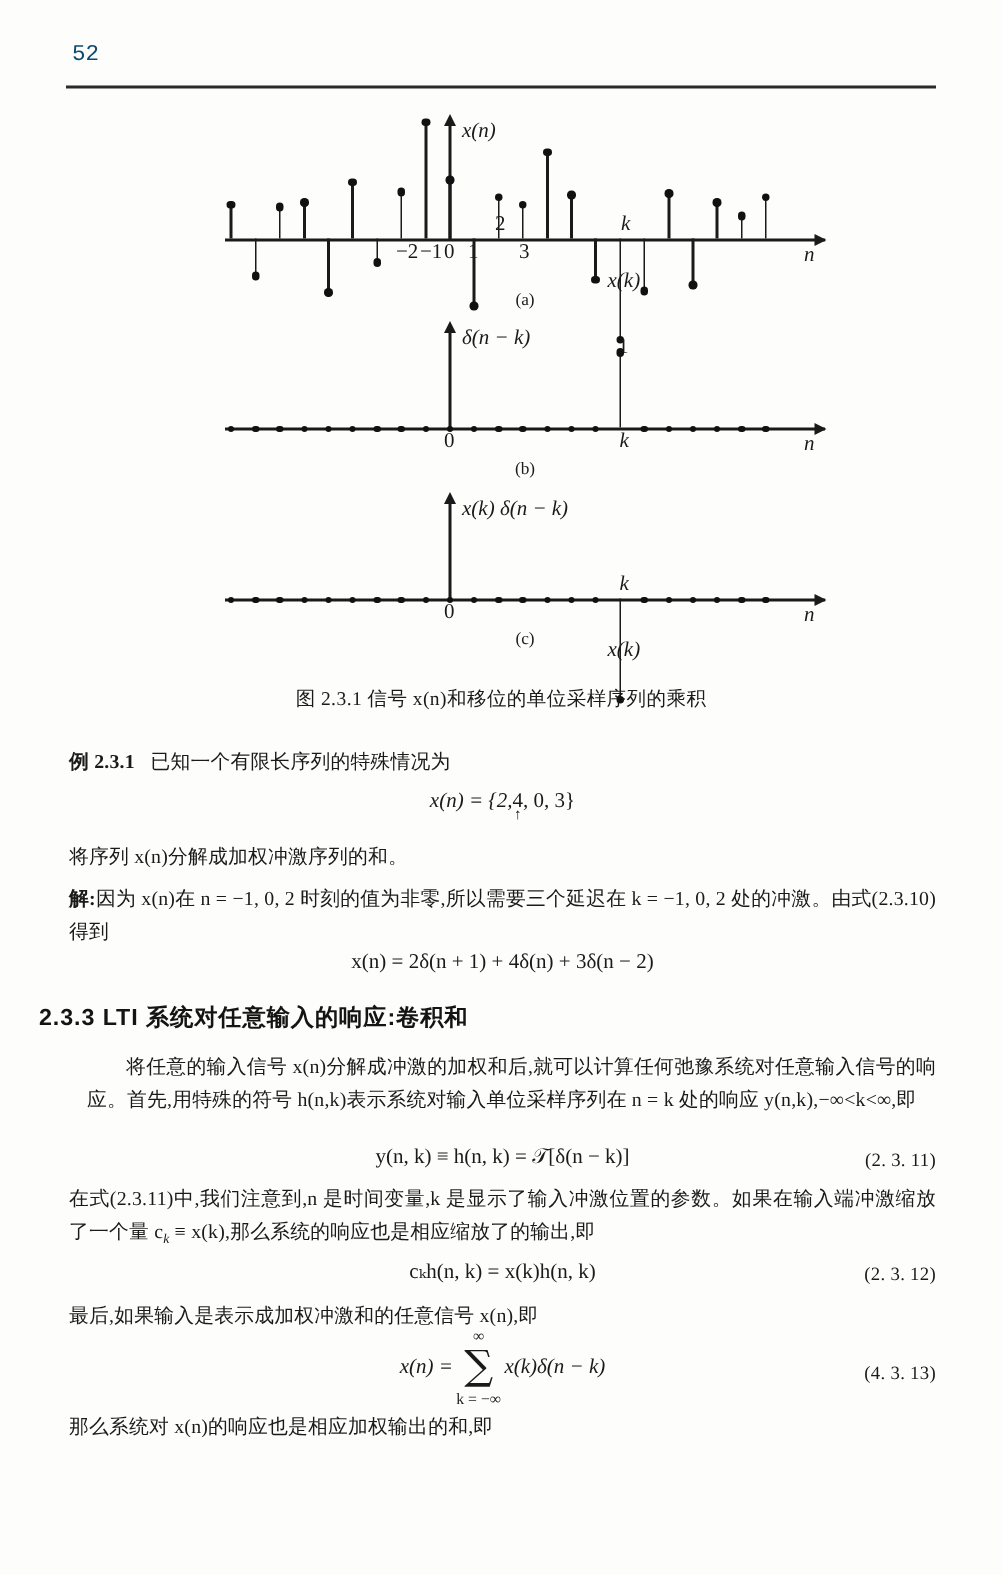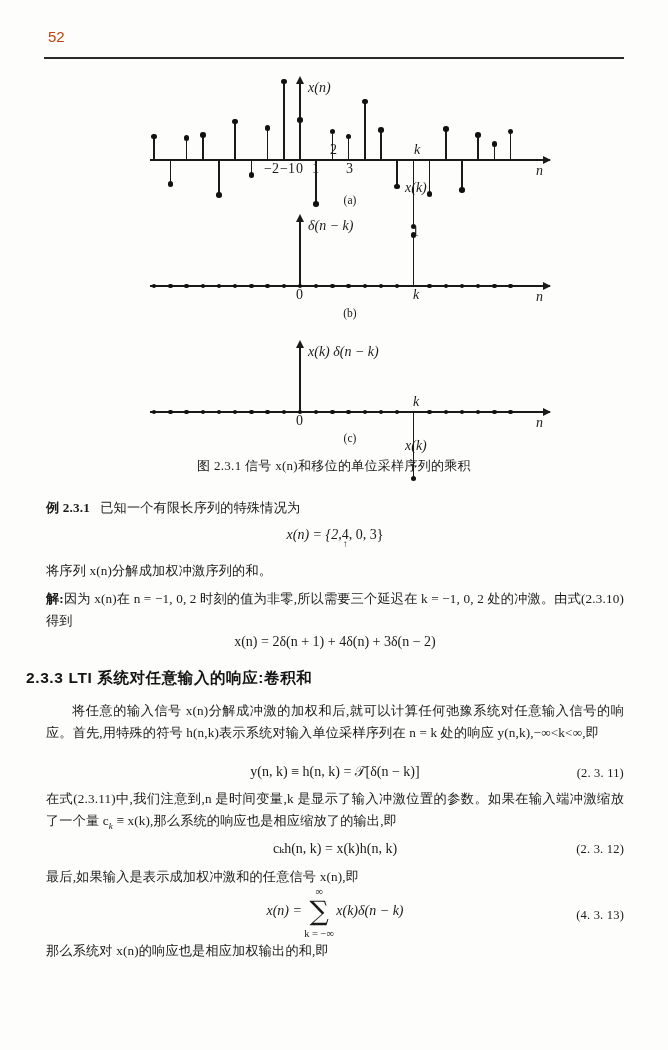--- a/index.html
+++ b/index.html
@@ -27,22 +27,22 @@
     top: 28px;
     left: 48px;
     right: 48px;
     height: 26px;
   }
   .folio {
     position: absolute;
     left: 0;
     top: 0;
     font-size: 15px;
-    font-family: Liberation Sans, sans-serif;
-    color: #c2410c;
+    font-family: Liberation Mono, monospace;
+    color: #0c4a6e;
   }
   .running-title {
     position: absolute;
     left: 0;
     right: 0;
     top: 1px;
     text-align: center;
     font-size: 13.5px;
     letter-spacing: 0.4px;
     color: #242424;
@@ -322,21 +322,21 @@
         <div class="dot-small" style="left: 277.4px; top: 67.6px;"></div>
         <div class="dot-small" style="left: 293.6px; top: 67.6px;"></div>
         <div class="dot-small" style="left: 309.8px; top: 67.6px;"></div>
         <div class="dot-small" style="left: 326px; top: 67.6px;"></div>
         <div class="dot-small" style="left: 342.2px; top: 67.6px;"></div>
         <div class="dot-small" style="left: 358.4px; top: 67.6px;"></div>
       </div>
     <div class="subcap" style="top:91px;">(b)</div>
   </div>
 
-  <div class="figure" style="top:330px;margin-top:12px;">
+  <div class="figure" style="top:330px;">
     <div class="plot" id="plot-c" style="height:108px;">
       <div class="axis-y" style="left:149px; top:4px; height:66px;"></div>
       <div class="axis-x" style="top:69px;"></div>
       <div class="lbl" style="left:158px; top:2px; font-style:italic;">x(k) δ(n − k)</div>
       <div class="lbl lbl-it" style="left:386px; top:73px;">n</div>
       <div class="lbl" style="left:146px; top:71px;">0</div>
       <div class="lbl lbl-it" style="left:263px; top:52px;">k</div>
       <div class="lbl lbl-it" style="left:255px; top:96px;">x(k)</div>
     <div class="dot-small" style="left: 2px; top: 67.6px;"></div>
         <div class="dot-small" style="left: 18.2px; top: 67.6px;"></div>
@@ -383,21 +383,21 @@
   <div class="para" style="top:588px;">
     <b>解:</b><span>因为 x(n)在 n = −1, 0, 2 时刻的值为非零,所以需要三个延迟在 k = −1, 0, 2 处的冲激。由式(2.3.10)得到</span>
   </div>
 
   <div class="eq" style="top:634px;">x(n) = 2δ(n + 1) + 4δ(n) + 3δ(n − 2)</div>
 
   <div class="section-head" style="top:668px;">
     <span class="num">2.3.3</span><span>LTI 系统对任意输入的响应:卷积和</span>
   </div>
 
-  <div class="para" style="top:700px; text-indent:26px;">将任意的输入信号 x(n)分解成冲激的加权和后,就可以计算任何弛豫系统对任意输入信号的响应。首先,用特殊的符号 h(n,k)表示系统对输入单位采样序列在 n = k 处的响应 y(n,k),−∞&lt;k&lt;∞,即</div>
+  <div class="para" style="top:700px; text-indent:26px;margin-left:12px;">将任意的输入信号 x(n)分解成冲激的加权和后,就可以计算任何弛豫系统对任意输入信号的响应。首先,用特殊的符号 h(n,k)表示系统对输入单位采样序列在 n = k 处的响应 y(n,k),−∞&lt;k&lt;∞,即</div>
 
   <div class="eq" style="top:764px;">y(n, k) ≡ h(n, k) = 𝒯[δ(n − k)]</div>
   <div class="eqnum" style="top:766px;">(2. 3. 11)</div>
 
   <div class="para" style="top:788px;">
     <span>在式(2.3.11)中,我们注意到,n 是时间变量,k 是显示了输入冲激位置的参数。如果在输入端冲激缩放了一个量 c</span><sub class="k">k</sub><span> ≡ x(k),那么系统的响应也是相应缩放了的输出,即</span>
   </div>
 
   <div class="eq" style="top:840px;">cₖh(n, k) = x(k)h(n, k)</div>
   <div class="eqnum" style="top:842px;margin-left:16px;">(2. 3. 12)</div>

